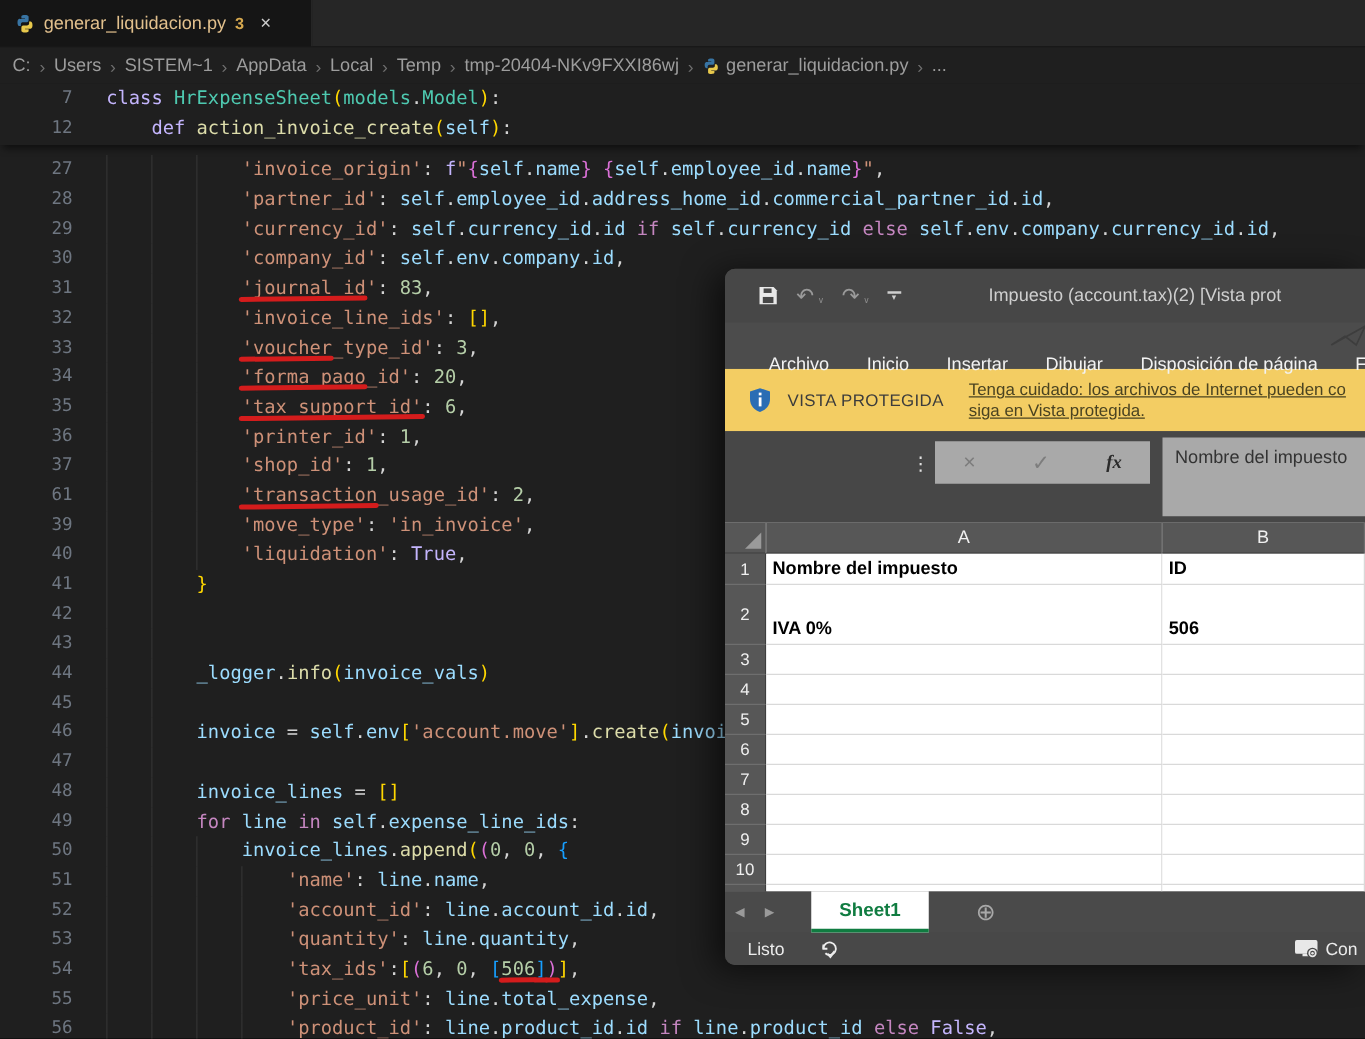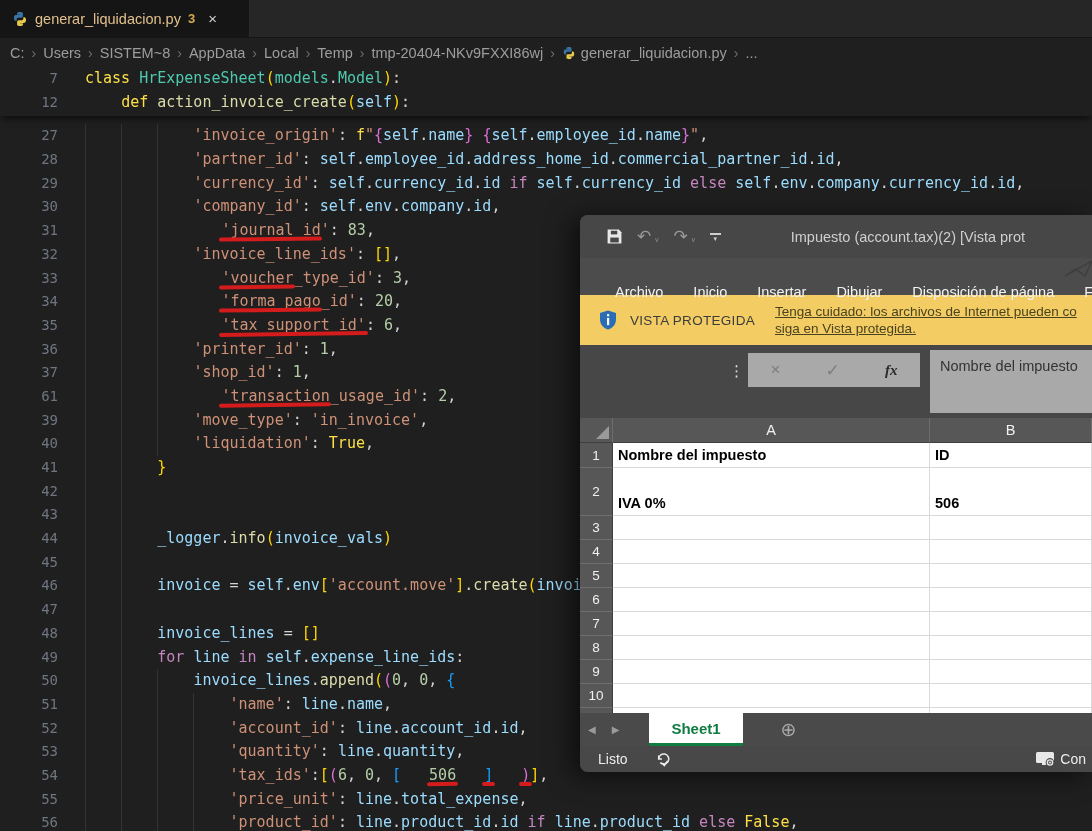--- a/index.html
+++ b/index.html
@@ -13,23 +13,23 @@
   .tabclose{color:#cccccc;font-size:15px;margin-left:6px;cursor:pointer;}
   .crumbs{height:29px;display:flex;align-items:center;color:#9d9d9d;font-size:14.5px;padding-left:10px;gap:7px;background:#1f1f1f;white-space:nowrap;}
   .crumb-sep{color:#6f6f6f;font-size:14px;}
   .crumb-item{display:flex;align-items:center;gap:5px;}
   .sticky{position:relative;background:#1f1f1f;box-shadow:0 5px 6px -2px rgba(0,0,0,.55);z-index:2;padding-bottom:2px;}
   .codearea{position:relative;padding-top:8px;}
   .line{position:relative;height:23.7px;line-height:23.7px;padding-left:85px;white-space:pre;
         font-family:"DejaVu Sans Mono",monospace;font-size:15px;color:#d4d4d4;}
   .ln{position:absolute;left:0;top:0;width:58px;text-align:right;color:#6e7681;font-size:14px;}
   .ig{position:absolute;top:0;bottom:0;width:1px;background:#333333;}
-  .tp{color:#d4d4d4}.ts{color:#ce9178}.tv{color:#9cdcfe}.tk{color:#c586c0}.tb{color:#fde047}
+  .tp{color:#d4d4d4}.ts{color:#ce9178}.tv{color:#9cdcfe}.tk{color:#c586c0}.tb{color:#c4b5fd}
   .tt{color:#4ec9b0}.tf{color:#dcdcaa}.tn{color:#b5cea8}.ty{color:#ffd700}.tm{color:#da70d6}.tz{color:#179fff}
-  .ru{position:relative;margin-left:28px;}
+  .ru{position:relative;}
   .ru::after{content:"";position:absolute;left:-2px;right:-2px;bottom:-2px;height:4px;background:#d41c1c;border-radius:3px;transform:rotate(-0.7deg);}
   
   .xl{position:absolute;left:580px;top:215px;width:512px;height:557px;border-radius:8px 0 0 8px;overflow:hidden;
       box-shadow:-8px 4px 26px rgba(0,0,0,.6);background:#484848;}
   .xl-title{height:43px;background:#474747;display:flex;align-items:center;padding-left:26px;gap:14px;}
   .xl-title-text{color:#cfcfcf;font-size:14.5px;margin-left:56px;white-space:nowrap;overflow:hidden;}
   .xic{color:#9a9a9a;font-size:17px;display:inline-flex;align-items:center;}
   .xic .chev{font-size:7px;color:#8a8a8a;margin-left:3px;margin-top:6px;}
   .qat{display:inline-flex;flex-direction:column;align-items:center;color:#cfcfcf;}
   .qat .bar{width:11px;border-top:2px solid #cfcfcf;margin-bottom:2px;}
@@ -90,21 +90,21 @@
   <div class="crumbs" id="crumbs">
       <span class="crumb-item">
         <span>C:</span>
       </span>
       <span class="crumb-sep">›</span>
       <span class="crumb-item">
         <span>Users</span>
       </span>
       <span class="crumb-sep">›</span>
       <span class="crumb-item">
-        <span>SISTEM~8</span>
+        <span>SISTEM~1</span>
       </span>
       <span class="crumb-sep">›</span>
       <span class="crumb-item">
         <span>AppData</span>
       </span>
       <span class="crumb-sep">›</span>
       <span class="crumb-item">
         <span>Local</span>
       </span>
       <span class="crumb-sep">›</span>

